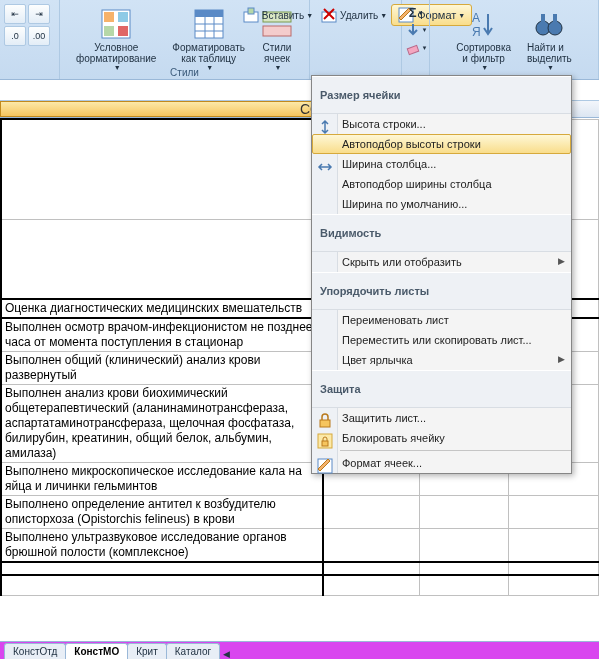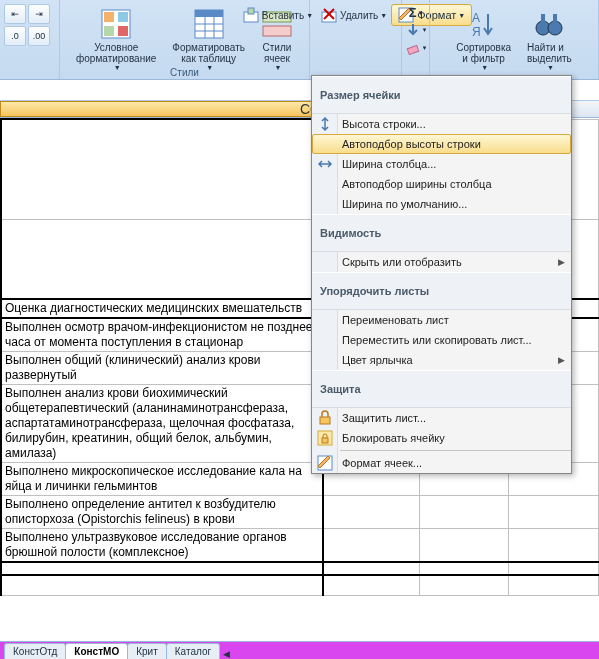--- a/index.html
+++ b/index.html
@@ -14,21 +14,21 @@
 .row-btns { display: flex; gap: 8px; padding-top: 4px; }
 .mini-group { display: flex; flex-direction: row; gap: 0; padding-top: 2px; }
 .mini-btn { display: flex; align-items: center; font-size: 10px; color: #234; padding: 1px 4px; border-radius: 3px; cursor: pointer; white-space: nowrap; }
 .mini-icon { width: 16px; height: 16px; margin-right: 3px; display: inline-block; }
 .dd-arrow { font-size: 7px; margin-left: 2px; color: #234; }
 .format-btn { background: linear-gradient(#fef7d6,#f9dd8b); border: 1px solid #d6a93c; border-radius: 3px; padding: 2px 6px; display: flex; align-items: center; font-size: 11px; color: #234; }
 
 
 .dropdown { position: absolute; top: 75px; left: 311px; width: 261px; background: #f4f4f4; border: 1px solid #868686; box-shadow: 2px 2px 6px rgba(0,0,0,0.3); z-index: 100; }
 .dd-section-title { background: #eef1f5; color: #4a5a6a; font-weight: bold; font-size: 11px; padding: 12px 8px; border-bottom: 1px solid #d8dde3; border-top: 1px solid #fff; }
-.dd-item { display: flex; align-items: center; padding: 4px 6px 4px 30px; font-size: 11px; color: #222; cursor: pointer; position: relative; }
+.dd-item { display: flex; padding: 4px 6px 4px 30px; font-size: 11px; color: #222; cursor: pointer; position: relative; }
 .dd-item .dd-icon { position: absolute; left: 4px; width: 18px; height: 18px; }
 .dd-item.highlighted { background: linear-gradient(#fef7d6,#f9dd8b); border: 1px solid #d6a93c; border-radius: 2px; padding: 3px 5px 3px 29px; }
 .dd-sep { height: 1px; background: #c5c5c5; margin: 2px 0 2px 28px; }
 .dd-icon-strip { position: absolute; left: 0; top: 0; bottom: 0; width: 26px; background: #eef1f5; border-right: 1px solid #d8dde3; }
 .dd-items-wrap { position: relative; }
 .dd-item .arrow-right { margin-left: auto; font-size: 9px; color: #555; }
 
 
 .col-header-bar { position: absolute; top: 100px; left: 0; right: 0; height: 18px; background: linear-gradient(#f3f6fb,#dce6f2); border-top: 1px solid #aec9e3; border-bottom: 1px solid #9ab8d8; }
 .col-header-sel { position: absolute; left: 0; width: 322px; top: 0; bottom: 0; background: linear-gradient(#fce9a8,#f6c55e); border: 1px solid #c28a1d; display: flex; align-items: center; justify-content: flex-end; font-size: 14px; color: #333; }

